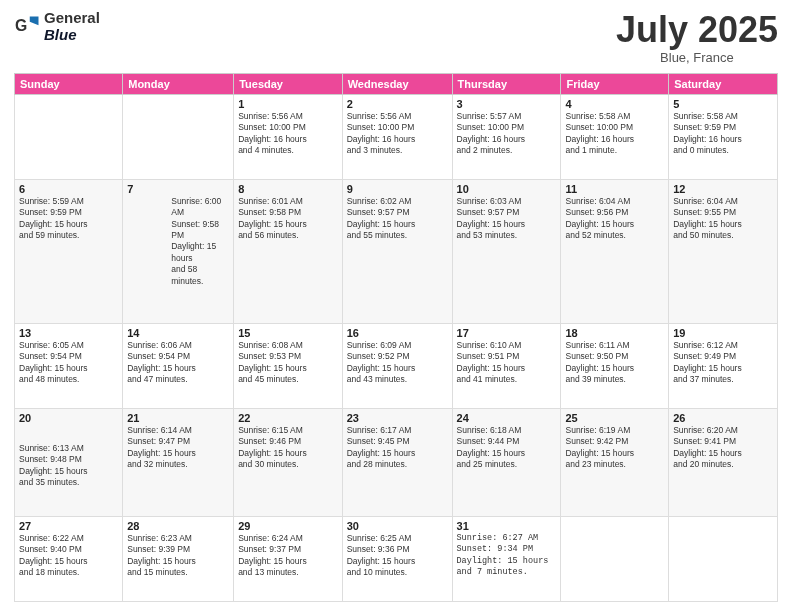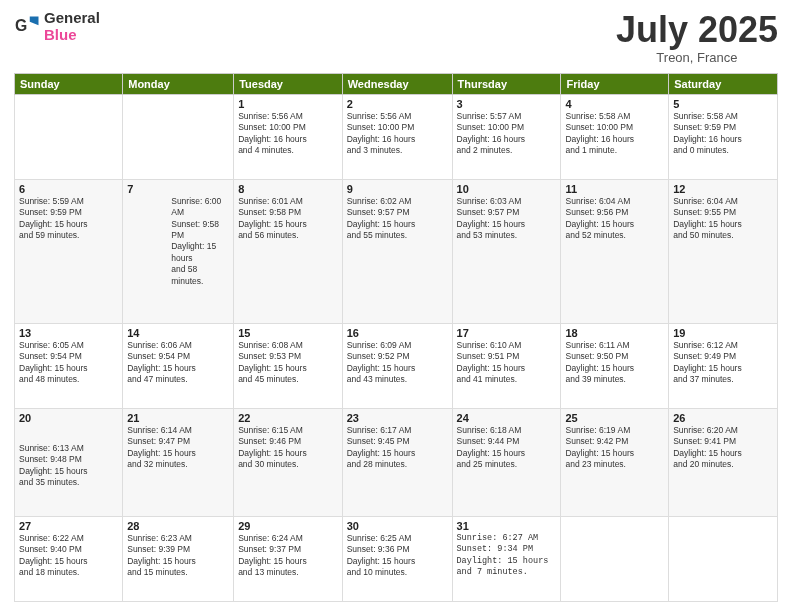--- a/index.html
+++ b/index.html
@@ -34,21 +34,22 @@
       line-height: 1.1;
     }
     .logo-general {
       font-size: 15px;
       font-weight: bold;
       color: #333;
     }
     .logo-blue {
       font-size: 15px;
       font-weight: bold;
-      color: #ec4899;
+      color: #0f172a;
+      font-style: italic;
     }
     .logo-icon {
       width: 28px;
       height: 28px;
       margin-right: 2px;
     }
     .title-block {
       text-align: center;
     }
     .month-title {
@@ -60,21 +61,21 @@
     .location {
       font-size: 13px;
       color: #555;
     }
     .calendar {
       width: 100%;
       border-collapse: collapse;
       flex: 1;
     }
     .calendar th {
-      background: #4d7c0f;
+      background: #ec4899;
       color: #fff;
       font-size: 11px;
       font-weight: bold;
       padding: 4px 5px;
       text-align: left;
       border: 1px solid #ccc;
     }
     .calendar td {
       border: 1px solid #ddd;
       vertical-align: top;
@@ -115,21 +116,21 @@
         <text x="1" y="20" font-size="18" font-weight="bold" fill="#333" font-family="Arial">G</text>
         <polygon points="18,4 28,4 28,14 18,10" fill="#1a6faf"></polygon>
       </svg>
       <div class="logo-text">
         <span class="logo-general">General</span>
         <span class="logo-blue">Blue</span>
       </div>
     </div>
     <div class="title-block">
       <div class="month-title">July 2025</div>
-      <div class="location">Treon, France</div>
+      <div class="location">Blue, France</div>
     </div>
   </div>
 
   <table class="calendar">
     <thead>
       <tr>
         <th>Sunday</th>
         <th>Monday</th>
         <th>Tuesday</th>
         <th>Wednesday</th>

